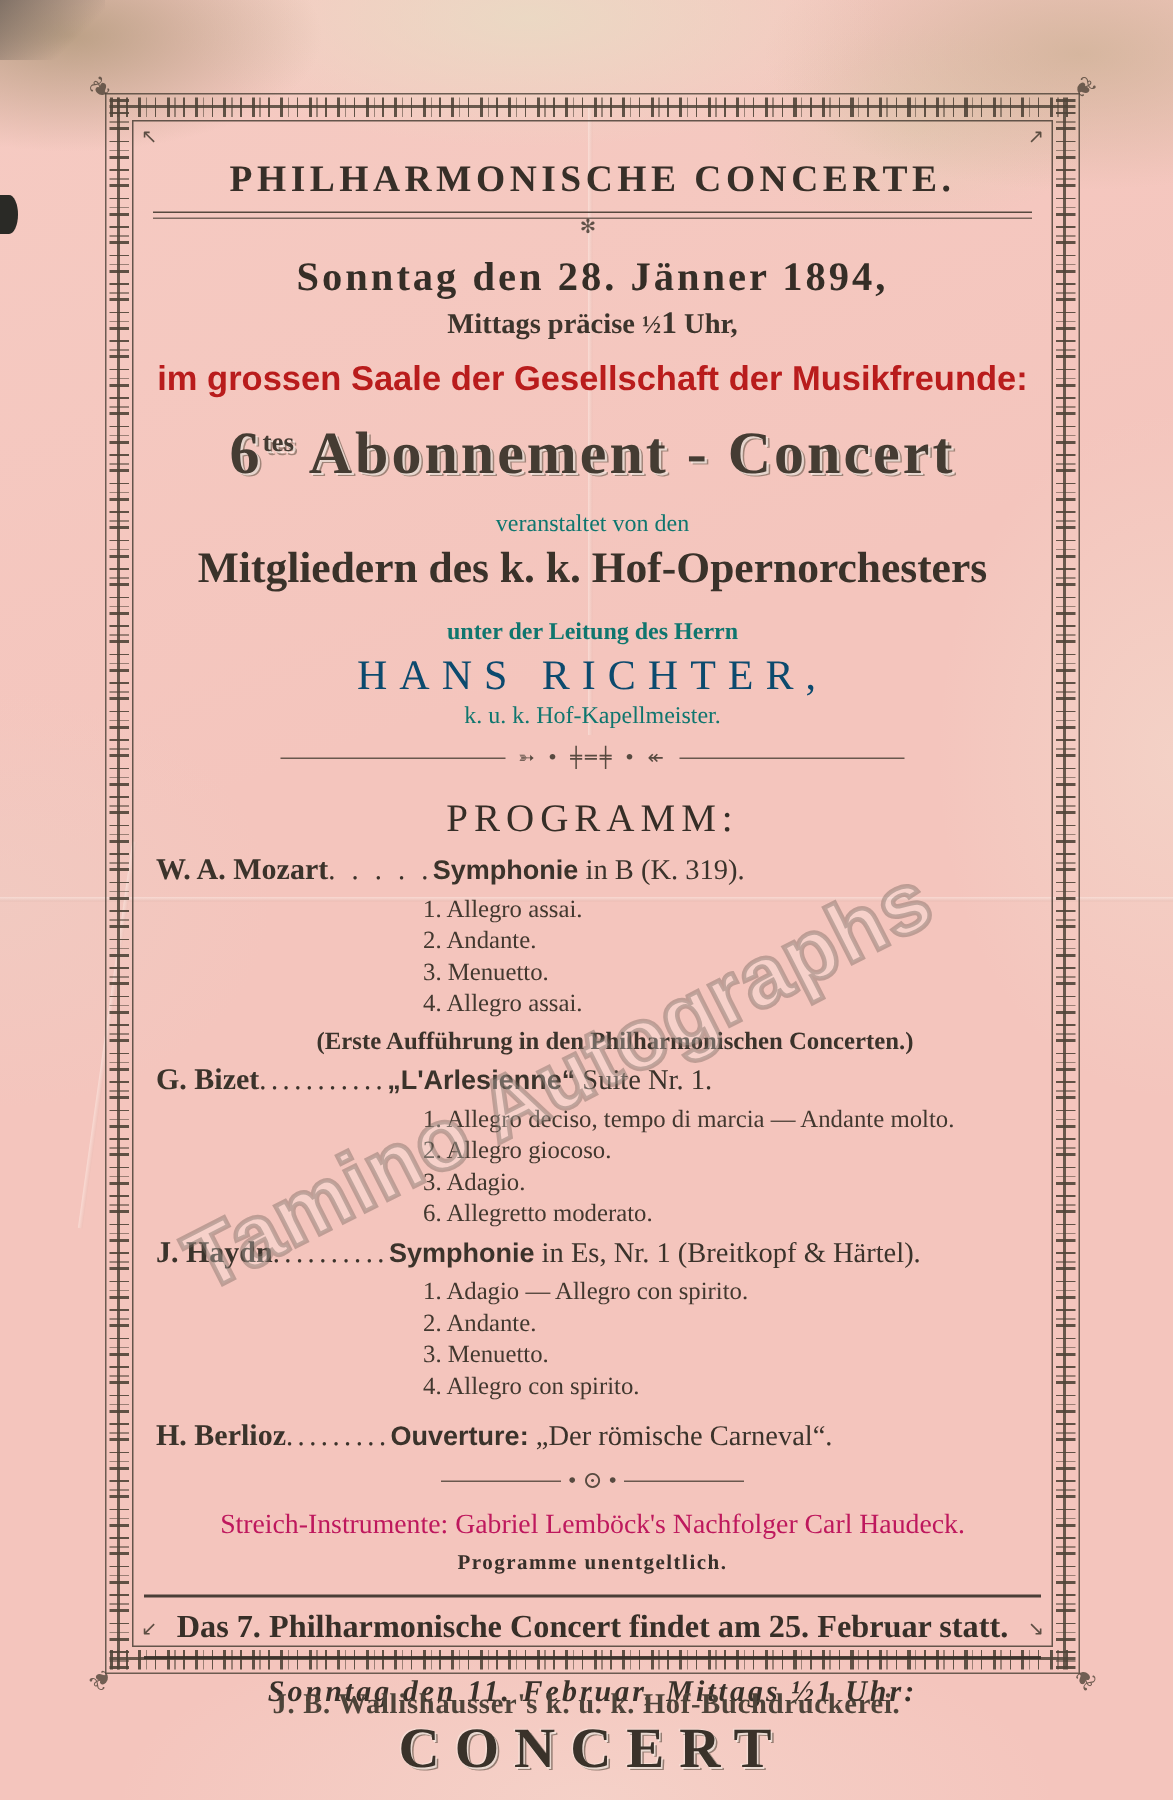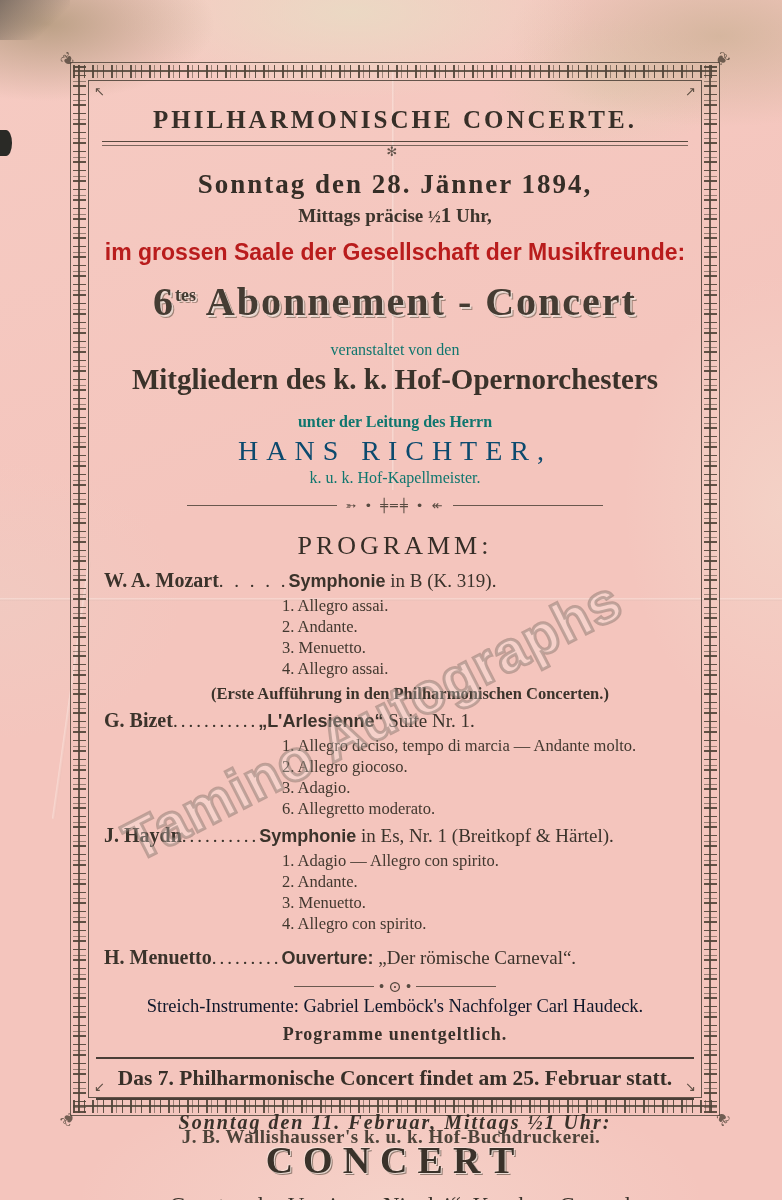--- a/index.html
+++ b/index.html
@@ -77,22 +77,22 @@
   .programm{margin-top:18px;font-size:26px;letter-spacing:4px;color:#362e27;}
   .prog{margin-top:8px;text-align:left;padding:0 10px;}
   .prog-line{font-size:19px;white-space:nowrap;color:#3b332b;}
   .composer{font-weight:bold;font-size:20px;}
   .dots{letter-spacing:3px;}
   .work-bold{font-family:"Liberation Sans","DejaVu Sans",sans-serif;font-weight:bold;font-size:18px;}
   .movements{margin:3px 0 5px 178px;font-size:16.5px;line-height:21px;color:#42382f;}
   .prog-note{text-align:center;font-weight:bold;font-size:16.5px;margin:3px 0 5px 30px;color:#3b332b;}
   .small-divider{margin-top:8px;display:flex;align-items:center;justify-content:center;gap:5px;color:rgba(70,60,50,0.9);}
   .small-divider .dline{flex:0 0 80px;border-top:1px solid rgba(70,60,50,0.8);}
-  .streich{font-size:18.5px;color:#0f172a;}
-  .unentgeltlich{margin-top:7px;font-size:18px;font-weight:bold;letter-spacing:1px;color:#38302a;}
+  .streich{margin-top:10px;font-size:18.5px;color:#be185d;}
+  .unentgeltlich{margin-top:7px;font-size:14px;font-weight:bold;letter-spacing:1px;color:#38302a;}
   .next-box{margin:12px 2px 0 2px;border-top:2px solid rgba(55,47,40,0.9);border-bottom:2px solid rgba(55,47,40,0.9);padding:7px 0;}
   .next-text{font-size:21.5px;font-weight:bold;color:#372f28;}
   .benefit-date{margin-top:11px;font-size:20px;font-weight:bold;letter-spacing:2px;color:#39312a;font-style:italic;}
   .benefit-title{margin-top:4px;font-size:38px;font-weight:bold;letter-spacing:10px;color:#3a322a;
     text-shadow:1px 1px 0 rgba(252,240,233,0.8), 2px 2px 0 rgba(85,72,60,0.6), -1px -1px 0 rgba(250,238,230,0.5);}
   .benefit-line{font-size:23px;color:#3b332b;line-height:32px;}
   .benefit-lines{margin-top:8px;}
 
   .footer{position:absolute;left:0;right:0;top:1126px;text-align:center;font-size:19px;font-weight:bold;color:#4d4339;letter-spacing:0.5px;}
 
@@ -183,21 +183,21 @@
         <div class="prog-line"><span class="composer">J. Haydn</span><span class="dots">..........</span><span class="work-bold">Symphonie</span><span> in Es, Nr. 1 (Breitkopf &amp; Härtel).</span></div>
         <div class="movements">
           <div>1. Adagio — Allegro con spirito.</div>
           <div>2. Andante.</div>
           <div>3. Menuetto.</div>
           <div>4. Allegro con spirito.</div>
         </div>
       </div>
 
       <div style="margin-top:12px;">
-        <div class="prog-line"><span class="composer">H. Menuetto</span><span class="dots">.........</span><span class="work-bold">Ouverture:</span><span> „Der römische Carneval“.</span></div>
+        <div class="prog-line"><span class="composer">H. Berlioz</span><span class="dots">.........</span><span class="work-bold">Ouverture:</span><span> „Der römische Carneval“.</span></div>
       </div>
     </div>
 
     <div class="small-divider">
       <span class="dline"></span>
       <span class="dglyph">• ⊙ •</span>
       <span class="dline"></span>
     </div>
 
     <div class="streich">Streich-Instrumente: Gabriel Lemböck's Nachfolger Carl Haudeck.</div>

